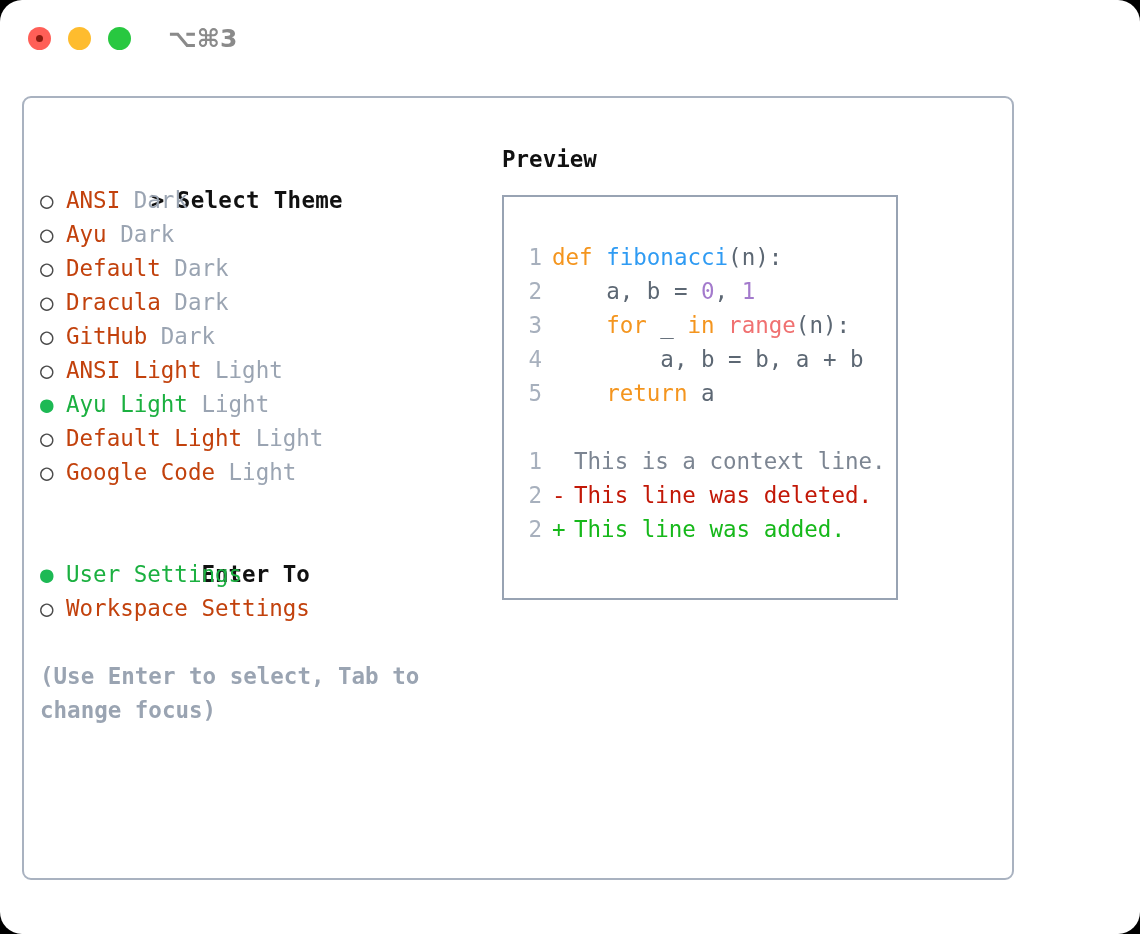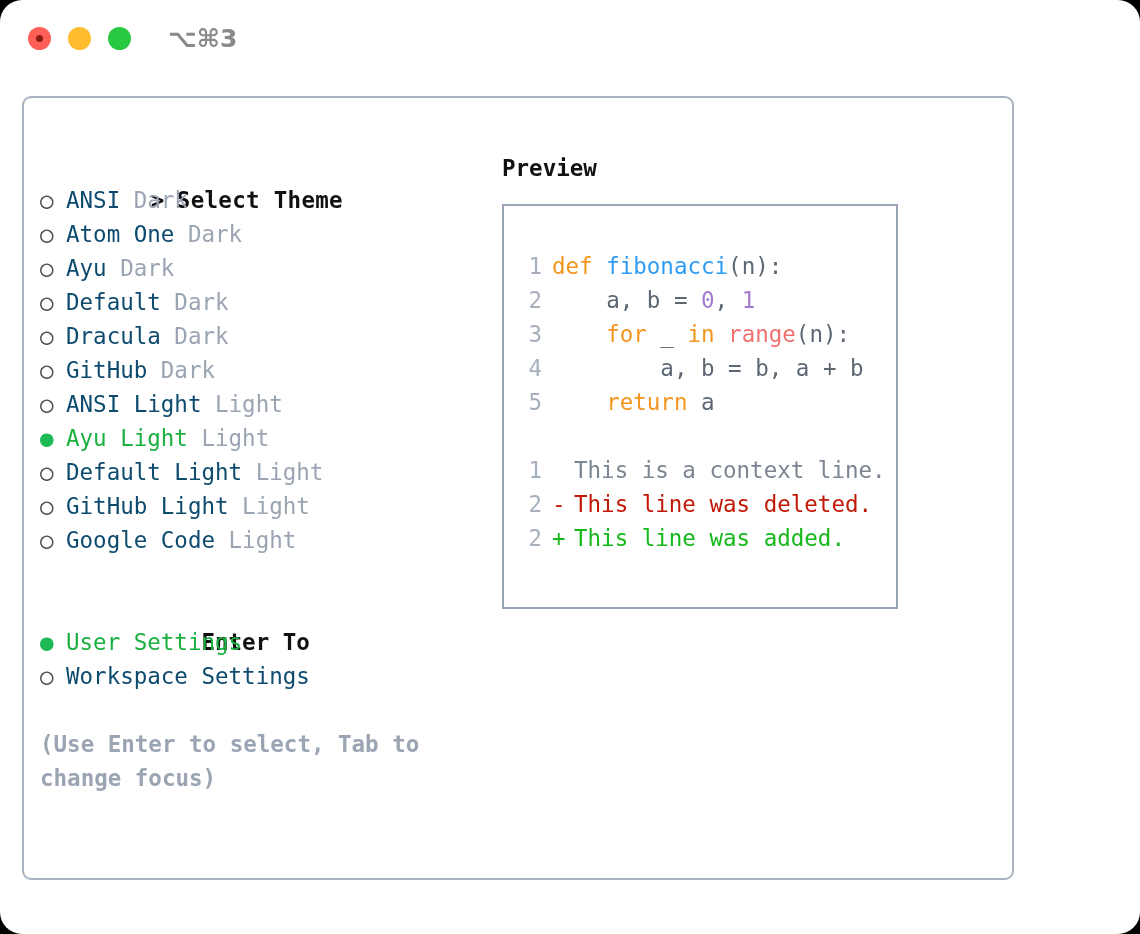--- a/index.html
+++ b/index.html
@@ -100,21 +100,21 @@
   .marker {
     display: inline-block;
     width: 26px;
   }
   .marker.bullet-on  { color: #1db954; }
   .marker.bullet-off { color: #4a4a4a; }
   .marker.caret      { color: #111111; font-weight: bold; }
   .marker.blank      { color: transparent; }
 
   .item-name.selected { color: #1bb040; }
-  .item-name.normal   { color: #0c4a6e; margin-top: 40px; }
+  .item-name.normal   { color: #c2410c; margin-top: 40px; }
 
   .variant {
     color: #9aa4b2;
   }
 
   .group-label {
     font-weight: bold;
     color: #111111;
   }
 
@@ -127,21 +127,21 @@
     color: #9aa4b2;
     width: 400px;
     white-space: pre-wrap;
     font-weight: bold;
   }
 
   
   #right-col {
     position: absolute;
     left: 478px;
-    top: 53px;
+    top: 44px;
     width: 500px;
   }
   #preview-title {
     font-size: 22.5px;
     line-height: 34px;
     font-weight: bold;
     color: #111111;
   }
   #preview-box {
     position: absolute;
@@ -199,29 +199,27 @@
   <div id="panel">
 
     <div id="left-col">
 
       <div class="row header-row">
         <span class="marker caret">&gt;</span><span>Select Theme</span>
       </div>
 
       <div id="theme-rows">
           <div class="row"><span class="marker bullet-off">○</span><span class="item-name normal">ANSI</span><span class="variant"> Dark</span></div>
-          <div class="row"><span class="marker bullet-off">○</span><span class="item-name normal">Atom One</span><span class="variant"> Dark</span></div>
           <div class="row"><span class="marker bullet-off">○</span><span class="item-name normal">Ayu</span><span class="variant"> Dark</span></div>
           <div class="row"><span class="marker bullet-off">○</span><span class="item-name normal">Default</span><span class="variant"> Dark</span></div>
           <div class="row"><span class="marker bullet-off">○</span><span class="item-name normal">Dracula</span><span class="variant"> Dark</span></div>
           <div class="row"><span class="marker bullet-off">○</span><span class="item-name normal">GitHub</span><span class="variant"> Dark</span></div>
           <div class="row"><span class="marker bullet-off">○</span><span class="item-name normal">ANSI Light</span><span class="variant"> Light</span></div>
           <div class="row"><span class="marker bullet-on">●</span><span class="item-name selected">Ayu Light</span><span class="variant"> Light</span></div>
           <div class="row"><span class="marker bullet-off">○</span><span class="item-name normal">Default Light</span><span class="variant"> Light</span></div>
-          <div class="row"><span class="marker bullet-off">○</span><span class="item-name normal">GitHub Light</span><span class="variant"> Light</span></div>
           <div class="row"><span class="marker bullet-off">○</span><span class="item-name normal">Google Code</span><span class="variant"> Light</span></div>
         </div>
 
       <div id="apply-block">
         <div class="row">
           <span class="marker blank">&nbsp;</span><span class="group-label">Enter To</span>
         </div>
         <div id="apply-rows">
             <div class="row"><span class="marker bullet-on">●</span><span class="item-name selected">User Settings</span></div>
             <div class="row"><span class="marker bullet-off">○</span><span class="item-name normal">Workspace Settings</span></div>

